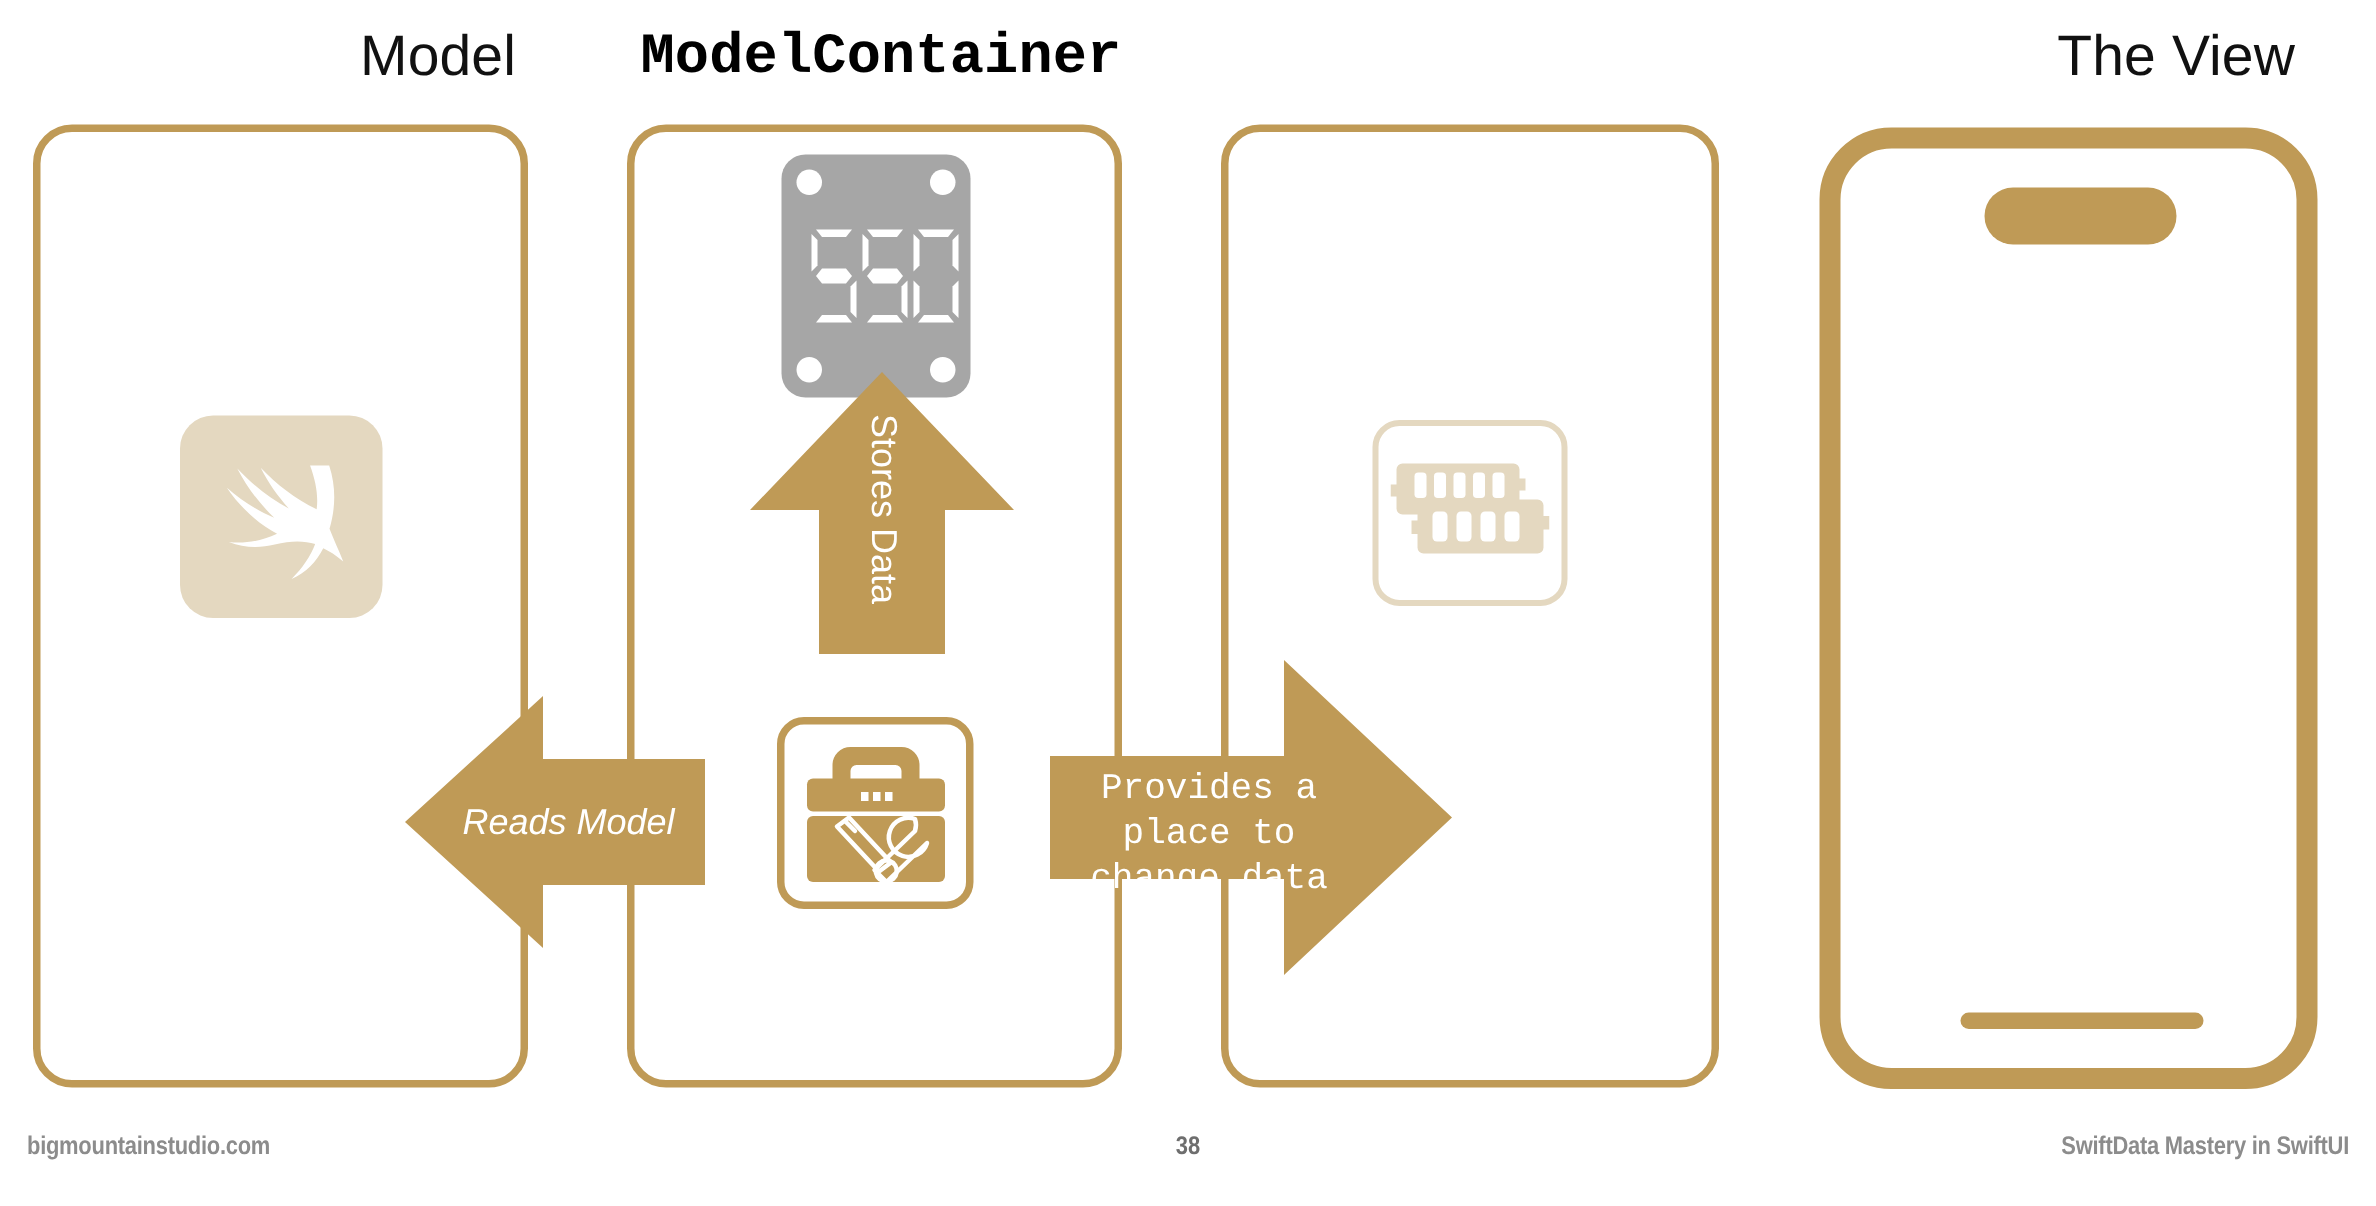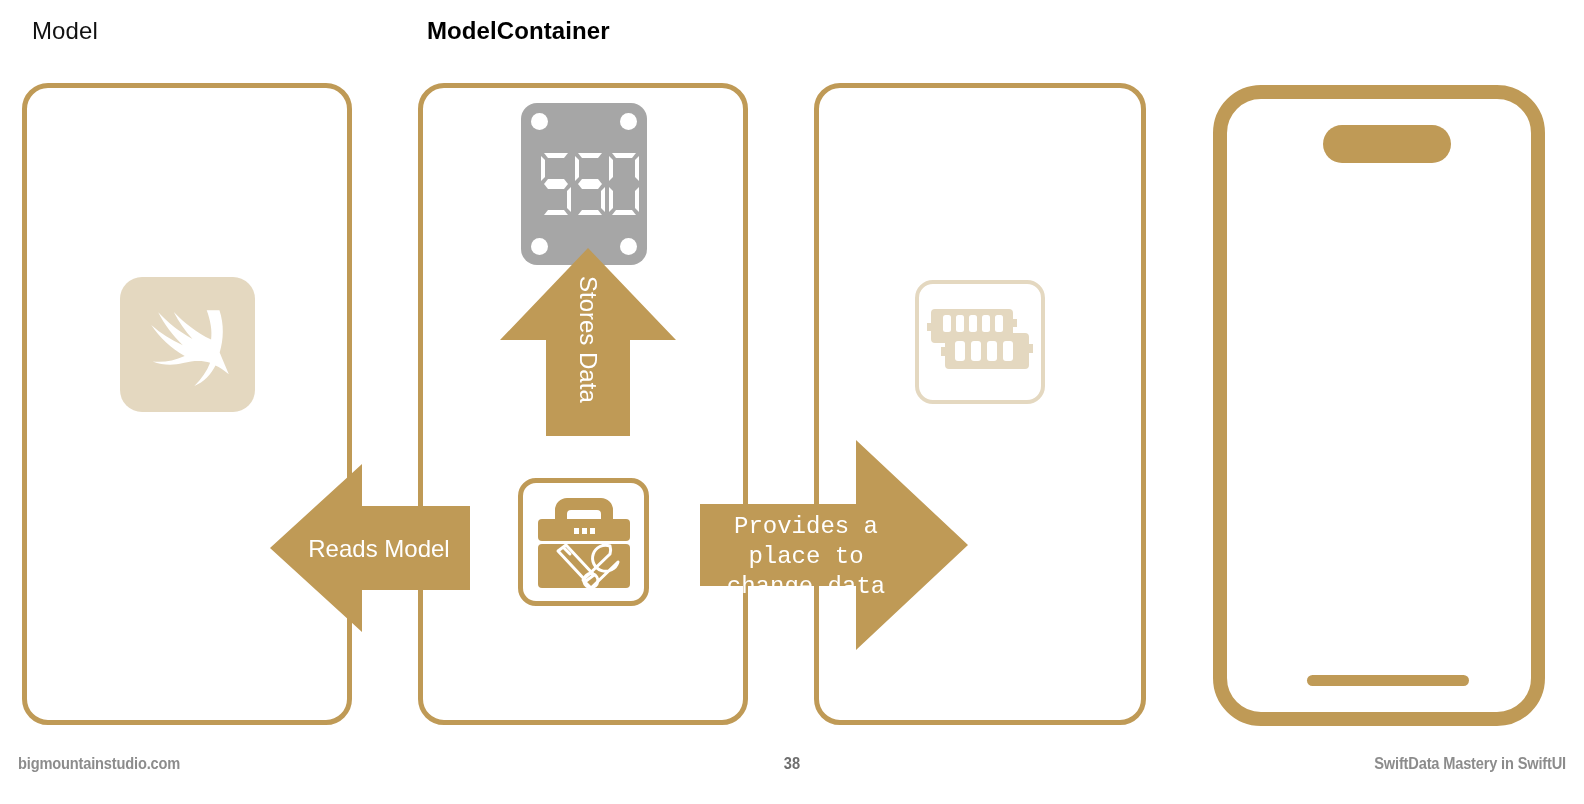--- a/index.html
+++ b/index.html
@@ -15,30 +15,31 @@
     position: relative;
     width: 1584px;
     height: 804px;
     background: #ffffff;
     overflow: hidden;
   }
 
   
   .col-title {
     position: absolute;
-    text-align: left;
-    font-size: 24px;
+    text-align: right;
+    font-size: 38px;
     color: #111111;
     font-weight: 400;
     letter-spacing: 0.1px;
     white-space: nowrap;
   }
   .col-title.bold {
     font-weight: 700;
     color: #000000;
+    font-family: Liberation Mono, monospace;
   }
 
   
   .panel {
     position: absolute;
     border: 5px solid #bf9a56;
     border-radius: 26px;
     background: transparent;
     box-sizing: border-box;
   }
@@ -151,20 +152,21 @@
     white-space: nowrap;
   }
 </style>
 </head>
 <body>
 
 <div id="slide">
 
   <div class="col-title" style="left:32px; top:17px; width:312px;">Model</div>
   <div class="col-title bold" style="left:427px; top:17px; width:312px;">ModelContainer</div>
+  <div class="col-title" style="left:1218px; top:17px; width:312px;">The View</div>
 
   <div class="panel" style="left:22px; top:83px; width:330px; height:642px;"></div>
 
   <div class="swift-tile" style="left:120px; top:277px; width:135px; height:135px;">
     <svg width="110" height="110" viewBox="0 0 100 100" aria-hidden="true">
       <g fill="#ffffff">
         <path d="M78.6 18.5c4.4 13.3 3.7 26.5 0.2 38.3 2.5 6.5 5.6 13 8.3 19.8
                  -4.4-3.6-8.4-6.2-12.1-7.9 -4.2 8.4-10.6 15-19.2 18.6
                  6.6-6.6 11.4-13.6 14.3-21.2 -6.6-2.1-14.7-2.2-24.5 0.3
                  -9.2 2.3-18.7 2.1-27.8-1.5 9.4 1.0 19.4-0.4 29.2-5.0
@@ -243,21 +245,21 @@
         <path d="M32 56 l6 6"></path>
         <path d="M62 83 a7 7 0 1 1 -9 8 a7 7 0 0 1 9 -8 z" transform="translate(-1,-1)"></path>
       </g>
 
       <g fill="none" stroke="#ffffff" stroke-width="3" stroke-linejoin="round" stroke-linecap="round">
         <path d="M78 54 a13 13 0 1 0 8 16 l-27 26 -8-8 27-26 a13 13 0 0 0 -0 -8 z"></path>
       </g>
     </svg>
   </div>
 
-  <div class="arrow-wrap" style="left:270px; top:464px; width:200px; height:168px;">
+  <div class="arrow-wrap" style="left:270px; top:464px; width:200px; height:168px;font-style:italic;">
     <svg width="200" height="168" viewBox="0 0 200 168" aria-hidden="true">
       <polygon points="0,84 92,0 92,42 200,42 200,126 92,126 92,168" fill="#bf9a56"></polygon>
     </svg>
     <div class="arrow-label" style="left:24px; top:70px; width:170px;">Reads Model</div>
   </div>
 
   <div class="panel" style="left:814px; top:83px; width:332px; height:642px;"></div>
 
   <div class="icon-tile mem" style="left:915px; top:280px; width:130px; height:124px;">
     <svg width="106" height="82" viewBox="0 0 106 82" aria-hidden="true">

